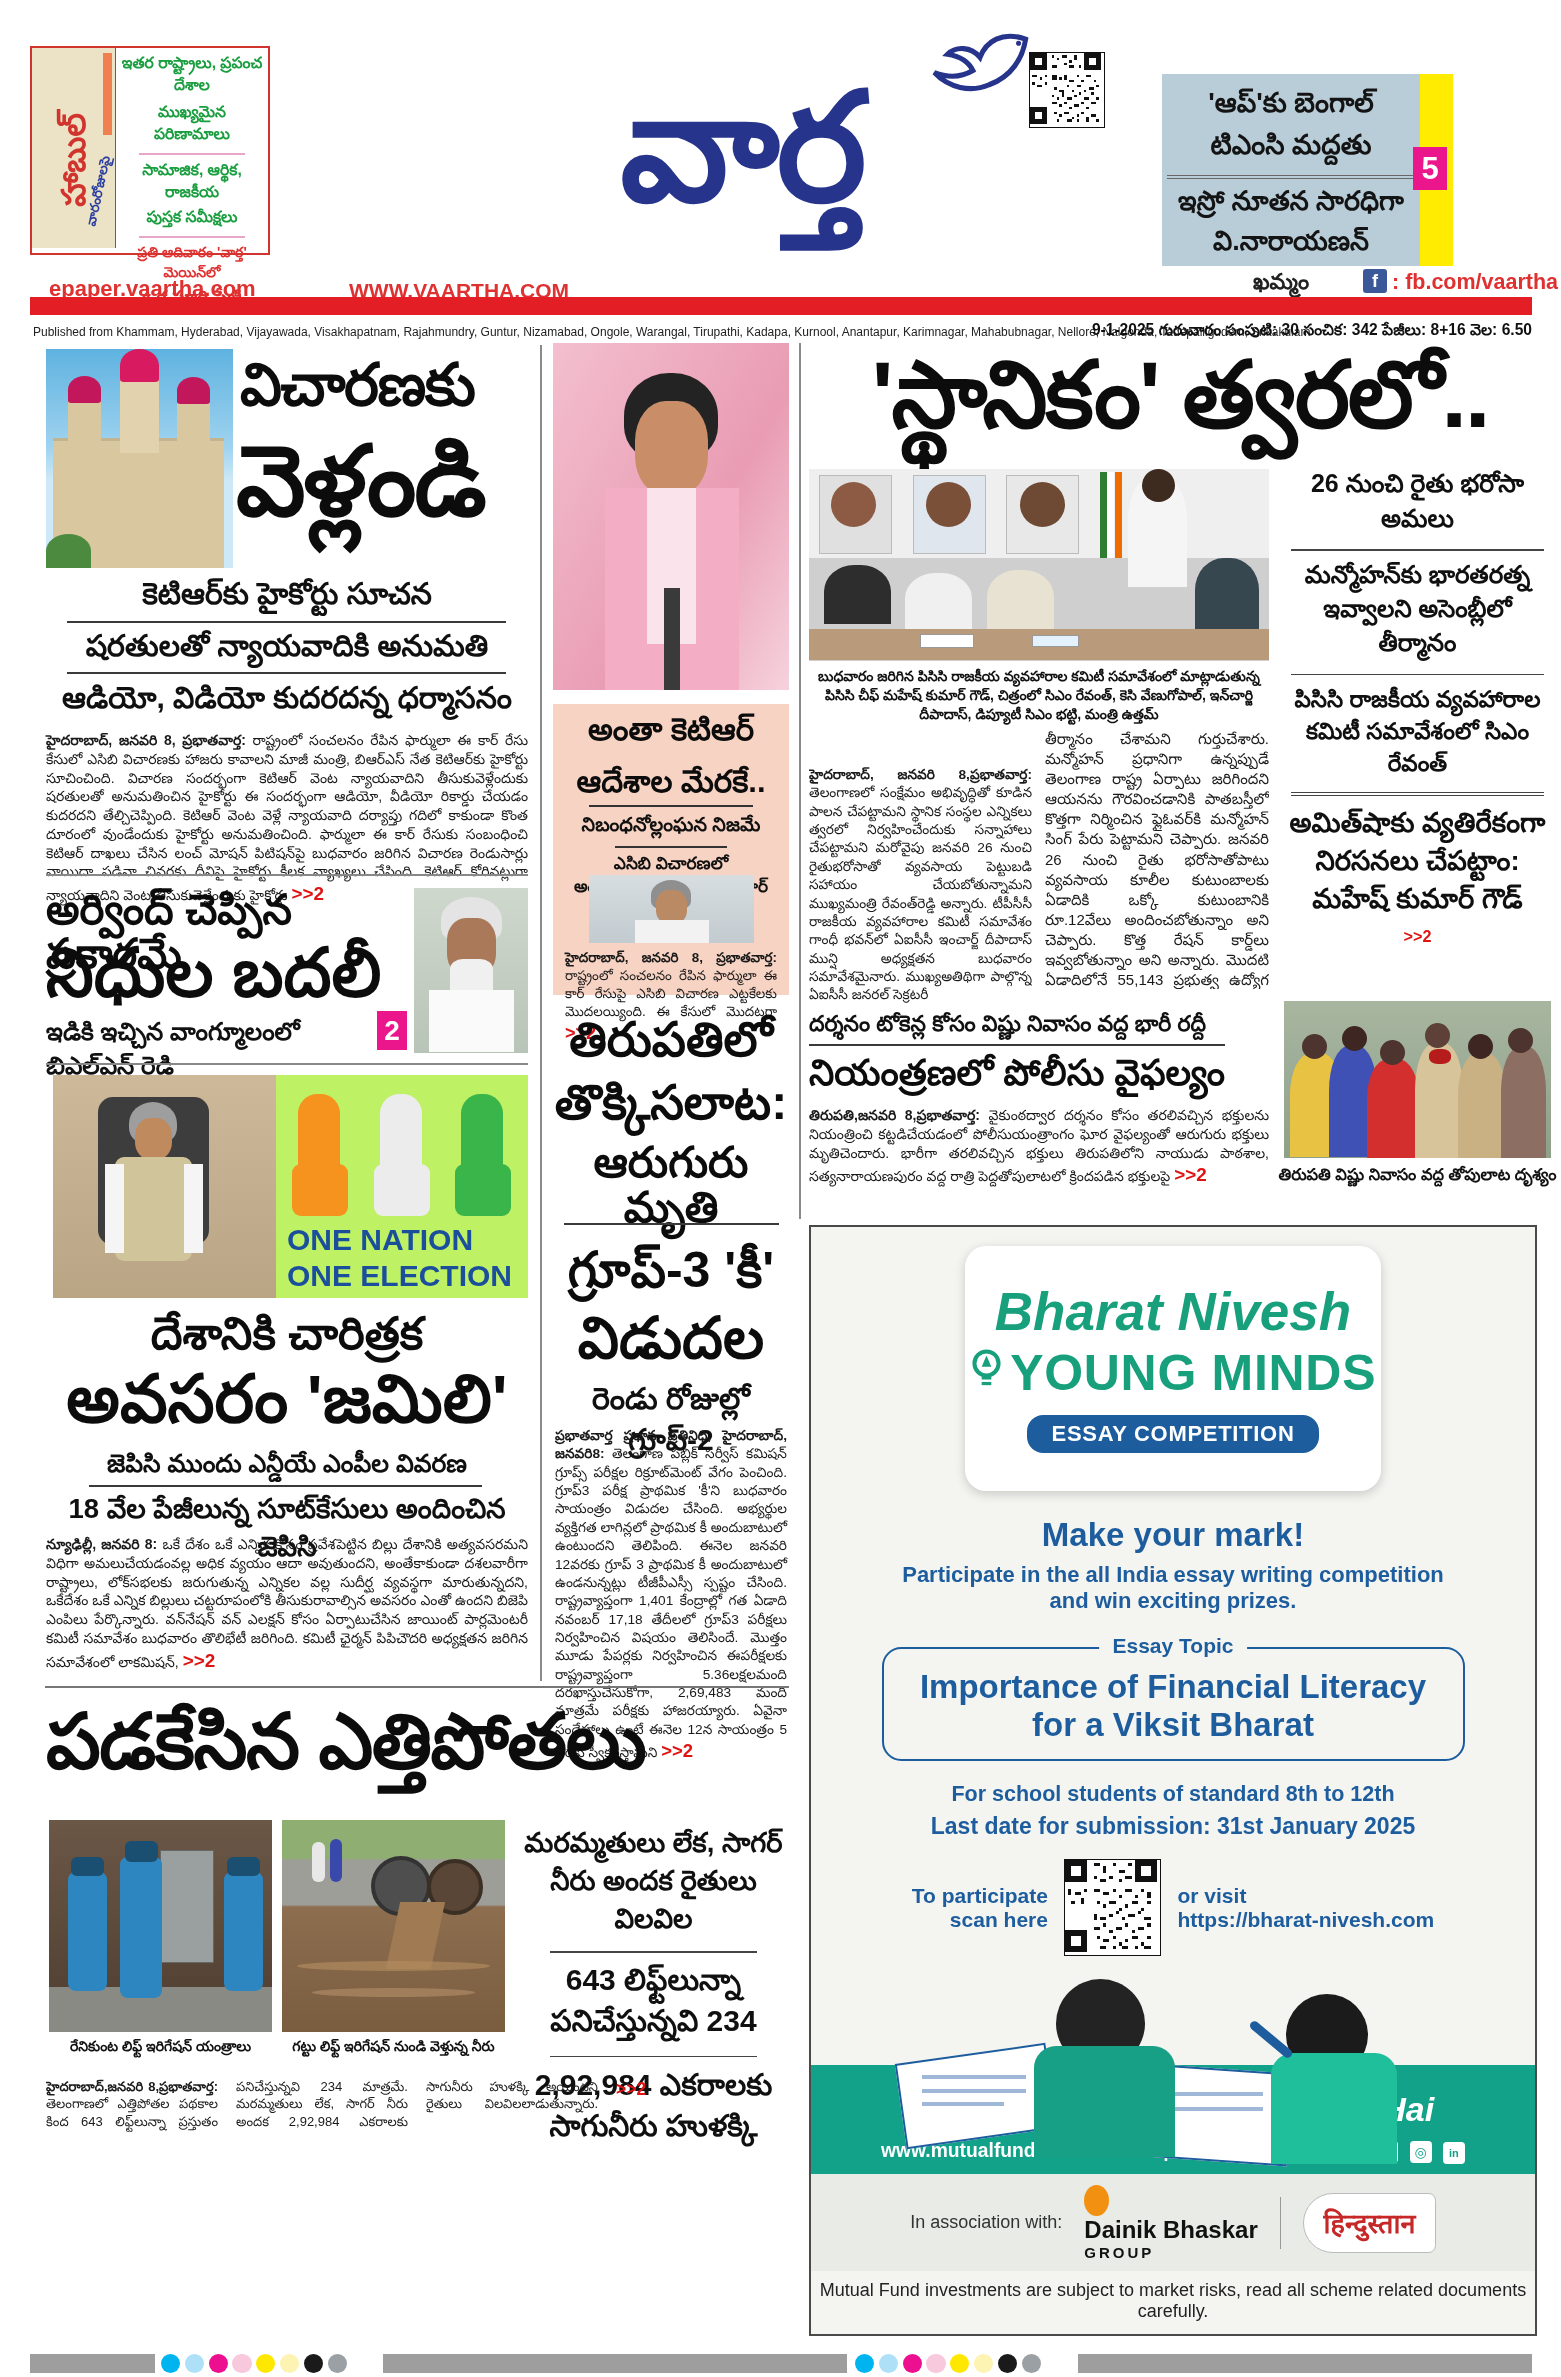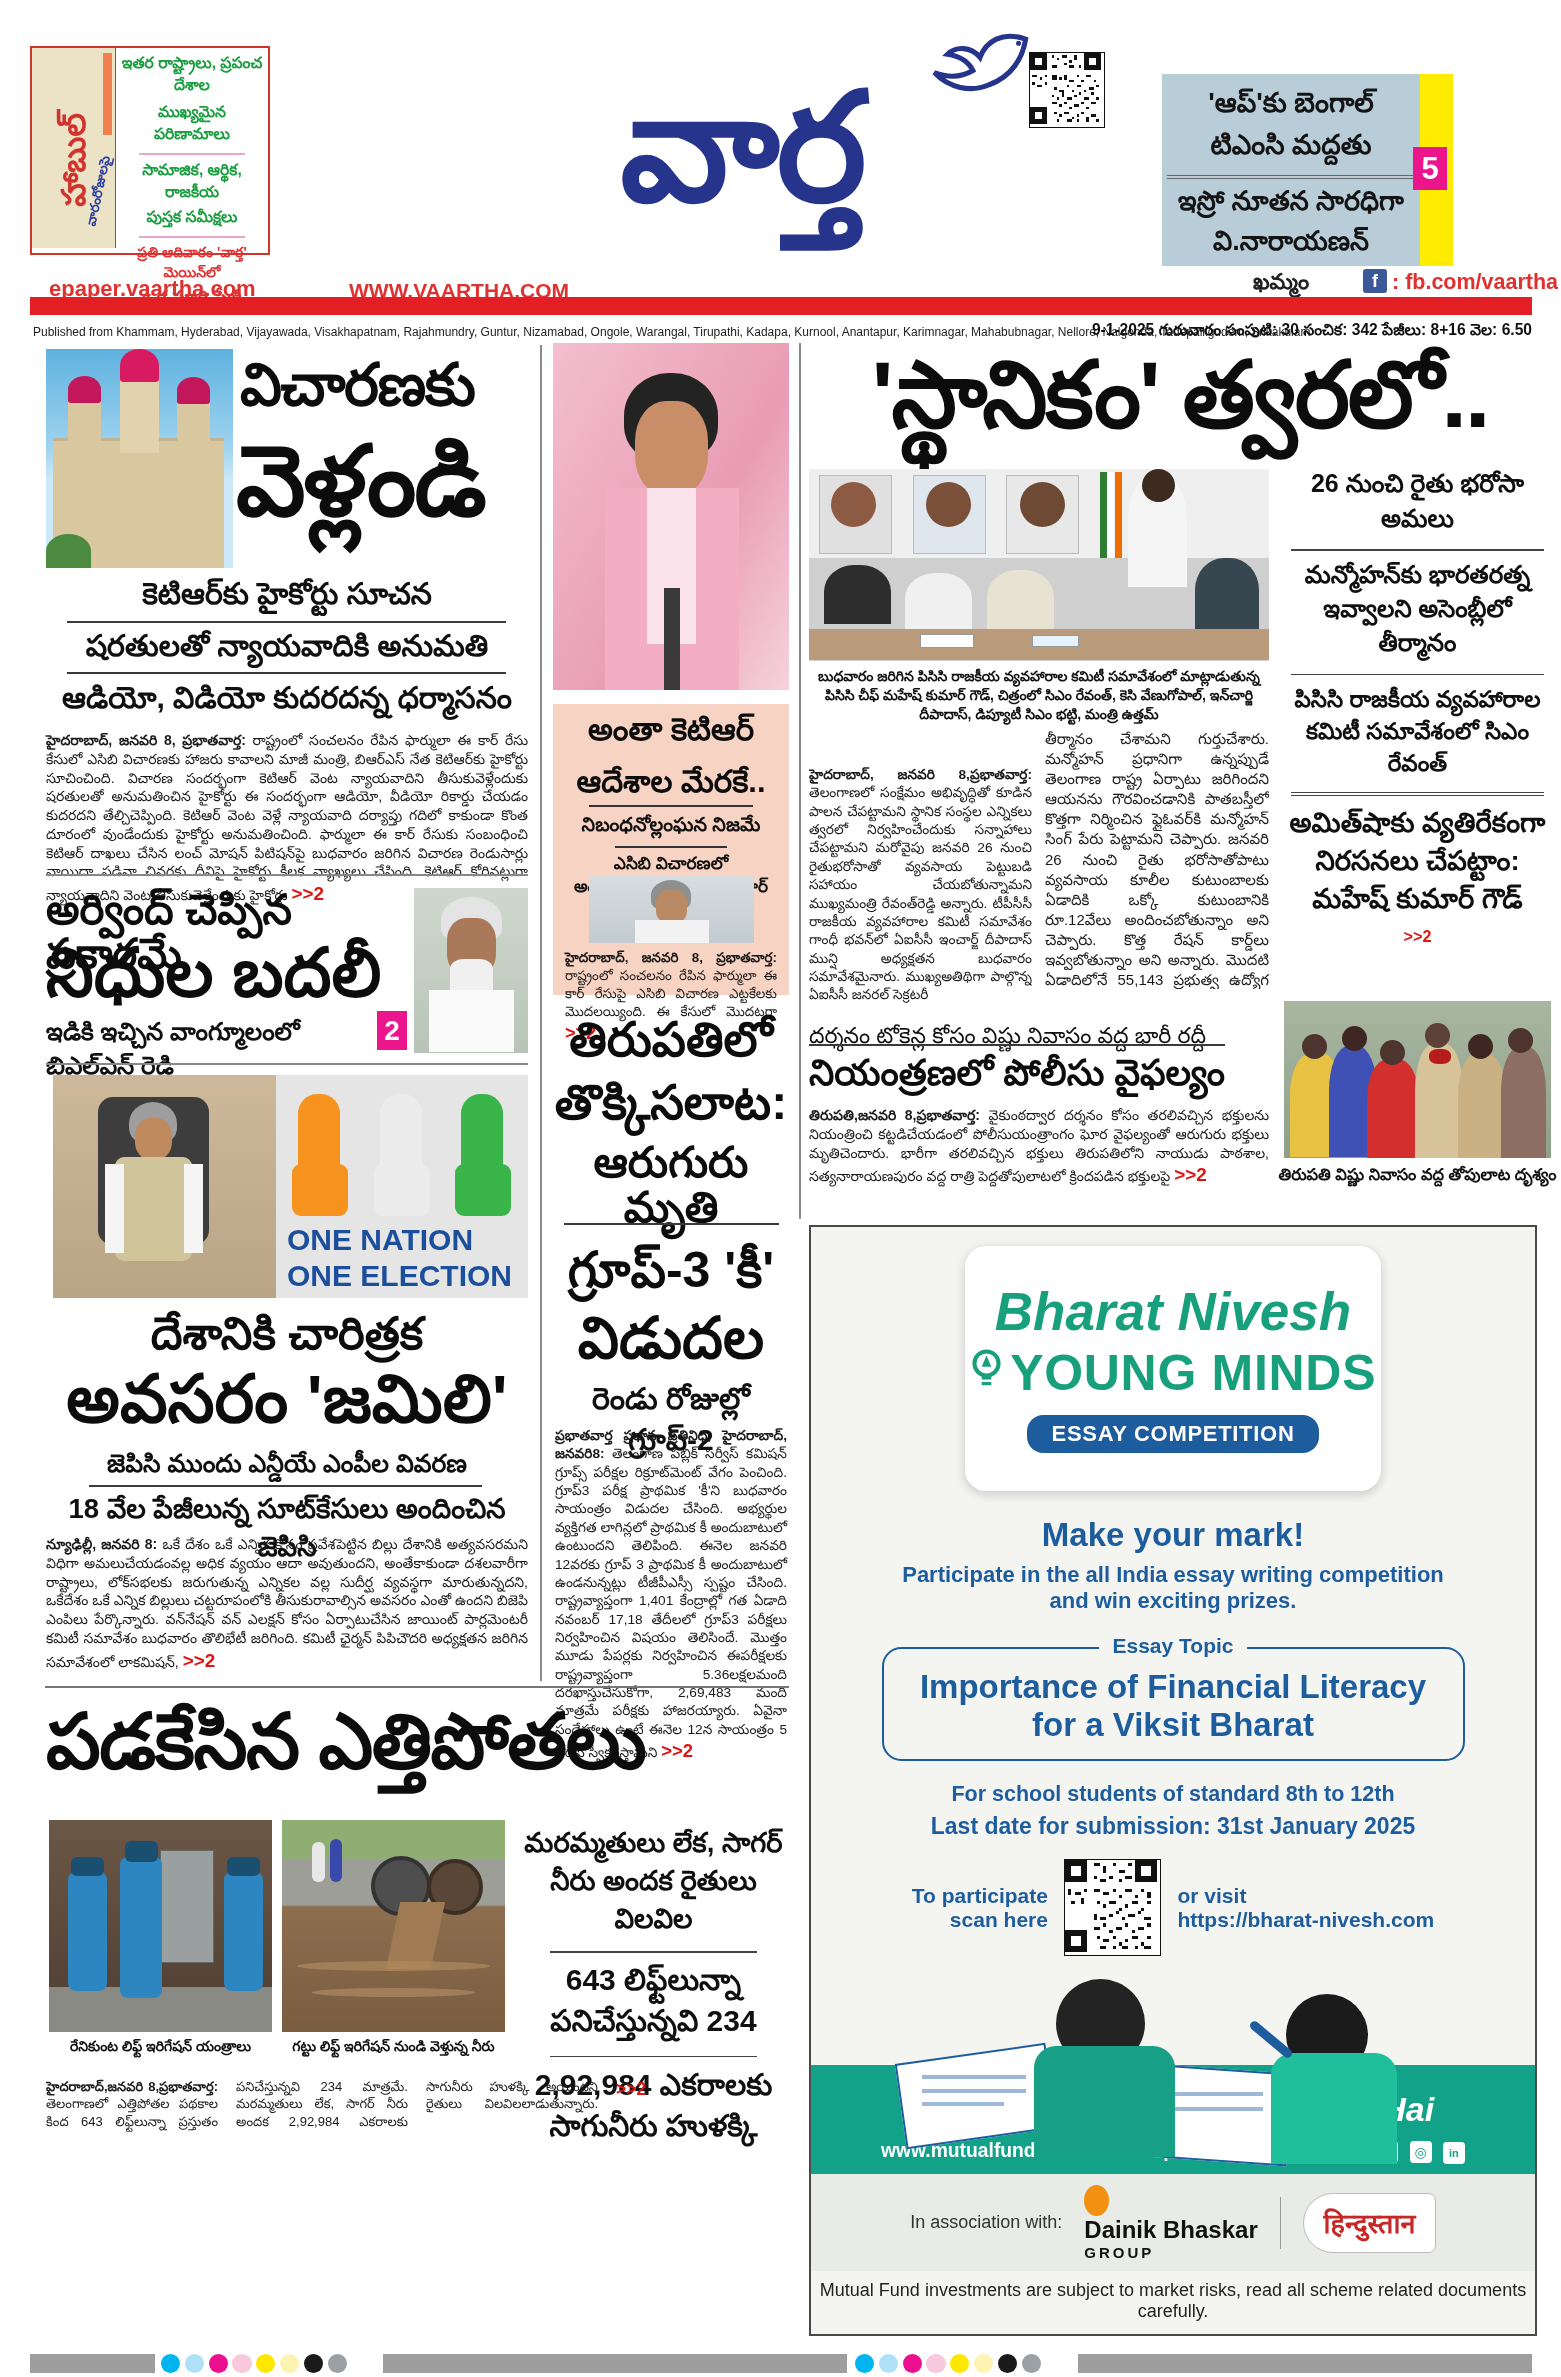--- a/index.html
+++ b/index.html
@@ -250,21 +250,21 @@
   </div>
 
   <div class="abs body-txt" style="left:809px;top:766px;width:223px;height:260px;overflow:hidden;font-size:13.7px;">
     <b class="dl">హైదరాబాద్, జనవరి 8,ప్రభాతవార్త:</b>
     <span>తెలంగాణలో సంక్షేమం అభివృద్ధితో కూడిన పాలన చేపట్టామని స్థానిక సంస్థల ఎన్నికలు త్వరలో నిర్వహించేందుకు సన్నాహాలు చేపట్టామని మరోవైపు జనవరి 26 నుంచి రైతుభరోసాతో వ్యవసాయ పెట్టుబడి సహాయం చేయబోతున్నామని ముఖ్యమంత్రి రేవంత్‌రెడ్డి అన్నారు. టీపీసీసీ రాజకీయ వ్యవహారాల కమిటీ సమావేశం గాంధీ భవన్‌లో ఏఐసీసీ ఇంచార్జ్ దీపాదాస్ మున్షి అధ్యక్షతన బుధవారం సమావేశమైనారు. ముఖ్యఅతిథిగా పాల్గొన్న ఏఐసీసీ జనరల్ సెక్రటరీ</span>
   </div>
   <div class="abs body-txt" style="left:1045px;top:729px;width:224px;height:260px;overflow:hidden;font-size:15px;">
     <span>తీర్మానం చేశామని గుర్తుచేశారు. మన్మోహన్ ప్రధానిగా ఉన్నప్పుడే తెలంగాణ రాష్ట్ర ఏర్పాటు జరిగిందని ఆయనను గౌరవించడానికి పాతబస్తీలో కొత్తగా నిర్మించిన ఫ్లైఓవర్‌కి మన్మోహన్ సింగ్ పేరు పెట్టామని చెప్పారు. జనవరి 26 నుంచి రైతు భరోసాతోపాటు వ్యవసాయ కూలీల కుటుంబాలకు ఏడాదికి ఒక్కో కుటుంబానికి రూ.12వేలు అందించబోతున్నాం అని చెప్పారు. కొత్త రేషన్ కార్డ్‌లు ఇవ్వబోతున్నాం అని అన్నారు. మొదటి ఏడాదిలోనే 55,143 ప్రభుత్వ ఉద్యోగ ఖాళీలు భర్తీ చేశామని తెలిపారు. రూ.21 వేల కోట్ల రుణ</span>
   </div>
 
-  <div class="photo" style="left:53px;top:1075px;width:475px;height:223px;background:#e5e5e5;">
+  <div class="photo" style="left:53px;top:1075px;width:475px;height:223px;background:#bef264;">
     <div class="abs" style="left:0;top:0;width:223px;height:223px;background:linear-gradient(#cdb89a,#b9a584);"></div>
     <div class="abs" style="left:45px;top:22px;width:111px;height:148px;background:#3d3d3d;border-radius:15px;"></div>
     <div class="abs" style="left:76px;top:27px;width:48px;height:43px;background:#9e9e9e;border-radius:50% 50% 40% 40%;"></div>
     <div class="abs" style="left:82px;top:43px;width:37px;height:42px;background:#c08a5f;border-radius:42%;"></div>
     <div class="abs" style="left:62px;top:82px;width:77px;height:104px;background:#cfc49a;border-radius:9px;"></div>
     <div class="abs" style="left:52px;top:89px;width:19.3px;height:89px;background:#f5f5f5;"></div>
     <div class="abs" style="left:131px;top:89px;width:19.3px;height:89px;background:#f5f5f5;"></div>
     <div class="abs" style="left:245px;top:19.3px;width:42px;height:89px;background:#f6921e;border-radius:19.3px 19.3px 6px 6px;"></div>
     <div class="abs" style="left:239px;top:89px;width:56px;height:52px;background:#f6921e;border-radius:9px;"></div>
     <div class="abs" style="left:327px;top:19.3px;width:42px;height:89px;background:#ececec;border-radius:19.3px 19.3px 6px 6px;"></div>
@@ -291,21 +291,21 @@
   <div class="rule" style="left:564px;top:1223px;width:215px;"></div>
   <div class="abs hb center" style="left:553px;top:1244px;width:236px;font-size:50px;">గ్రూప్-3 'కీ'</div>
   <div class="abs hb center" style="left:553px;top:1308px;width:236px;font-size:58px;">విడుదల</div>
   <div class="abs deck" style="left:553px;top:1382px;width:236px;font-size:30px;">రెండు రోజుల్లో గ్రూప్-2</div>
   <div class="abs body-txt" style="left:555px;top:1427px;width:232px;font-size:13.7px;">
     <b class="dl">ప్రభాతవార్త ప్రధాన ప్రతినిధి, హైదరాబాద్, జనవరి8:</b>
     <span>తెలంగాణ పబ్లిక్ సర్వీస్ కమిషన్ గ్రూప్స్ పరీక్షల రిక్రూట్‌మెంట్ వేగం పెంచింది. గ్రూప్3 పరీక్ష ప్రాథమిక 'కీ'ని బుధవారం సాయంత్రం విడుదల చేసింది. అభ్యర్థుల వ్యక్తిగత లాగిన్లలో ప్రాథమిక కీ అందుబాటులో ఉంటుందని తెలిపింది. ఈనెల జనవరి 12వరకు గ్రూప్ 3 ప్రాథమిక కీ అందుబాటులో ఉండనున్నట్లు టీజీపీఎస్సీ స్పష్టం చేసింది. రాష్ట్రవ్యాప్తంగా 1,401 కేంద్రాల్లో గత ఏడాది నవంబర్ 17,18 తేదీలలో గ్రూప్3 పరీక్షలు నిర్వహించిన విషయం తెలిసిందే. మొత్తం మూడు పేపర్లకు నిర్వహించిన ఈపరీక్షలకు రాష్ట్రవ్యాప్తంగా 5.36లక్షలమంది దరఖాస్తుచేసుకోగా, 2,69,483 మంది మాత్రమే పరీక్షకు హాజరయ్యారు. ఏవైనా సందేహాలు ఉంటే ఈనెల 12న సాయంత్రం 5 వరకు స్వీకరిస్తామని</span>
     <span class="jump">&gt;&gt;2</span>
   </div>
 
-  <div class="abs" style="left:809px;top:1011px;width:460px;font-weight:400;font-size:22px;margin-top:12px;">దర్శనం టోకెన్ల కోసం విష్ణు నివాసం వద్ద భారీ రద్దీ</div>
+  <div class="abs" style="left:809px;top:1011px;width:460px;font-weight:700;font-size:22px;">దర్శనం టోకెన్ల కోసం విష్ణు నివాసం వద్ద భారీ రద్దీ</div>
   <div class="rule" style="left:809px;top:1044px;width:416px;"></div>
   <div class="abs hb" style="left:809px;top:1054px;width:460px;font-size:36px;">నియంత్రణలో పోలీసు వైఫల్యం</div>
   <div class="abs body-txt" style="left:809px;top:1106px;width:460px;">
     <b class="dl">తిరుపతి,జనవరి 8,ప్రభాతవార్త:</b>
     <span>వైకుంఠద్వార దర్శనం కోసం తరలివచ్చిన భక్తులను నియంత్రించి కట్టడిచేయడంలో పోలీసుయంత్రాంగం ఘోర వైఫల్యంతో ఆరుగురు భక్తులు మృతిచెందారు. భారీగా తరలివచ్చిన భక్తులు తిరుపతిలోని నాయుడు పాఠశాల, సత్యనారాయణపురం వద్ద రాత్రి పెద్దతోపులాటలో క్రిందపడిన భక్తులపై</span>
     <span class="jump">&gt;&gt;2</span>
   </div>
   <div class="photo" style="left:1284px;top:1001px;width:267px;height:157px;background:linear-gradient(#a8b6a0,#8fa08a);">
     <div class="abs" style="left:6px;top:52px;width:52px;height:104px;background:#e8c243;border-radius:40% 40% 0 0;"></div>
     <div class="abs" style="left:45px;top:45px;width:48px;height:111px;background:#3f51b5;border-radius:40% 40% 0 0;"></div>

